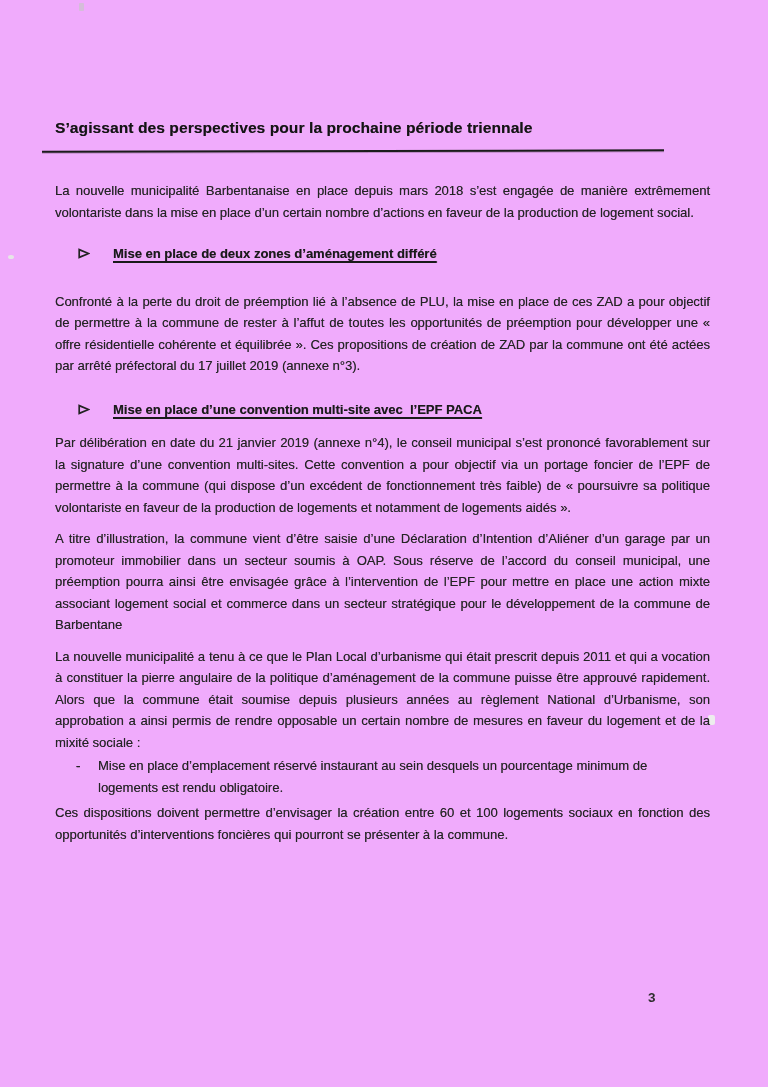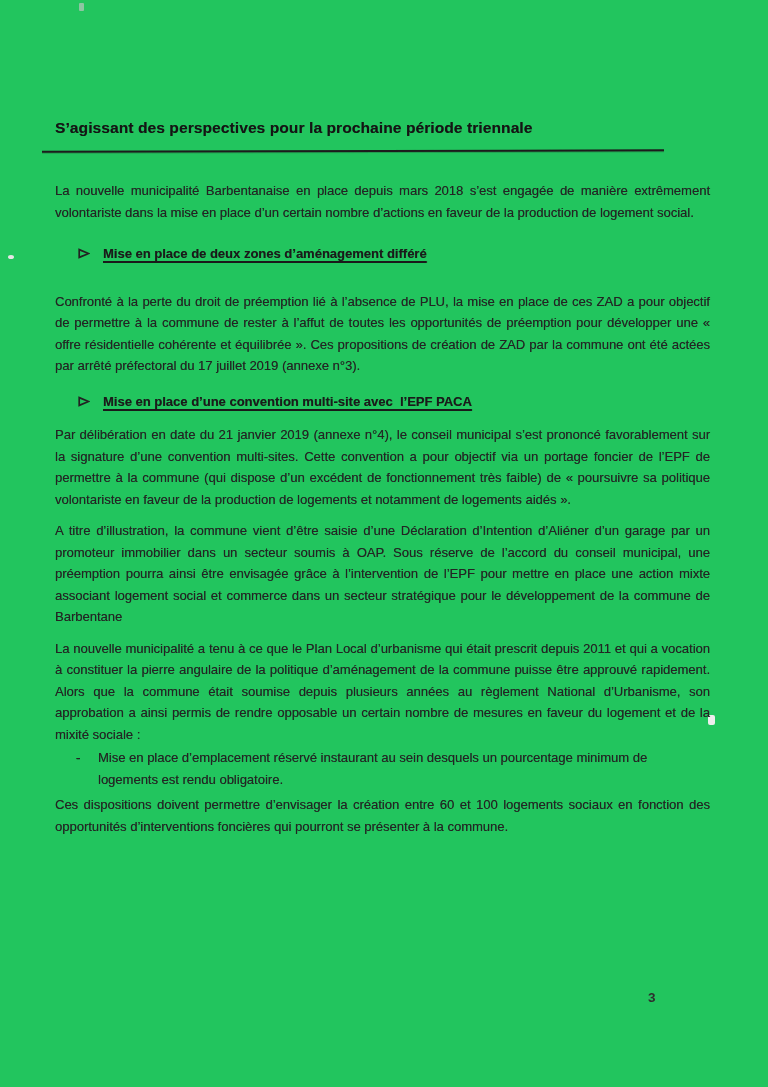--- a/index.html
+++ b/index.html
@@ -4,21 +4,21 @@
 <style>
   * { box-sizing: border-box; margin: 0; padding: 0; }
   html, body { background: #ffffff; }
   body {
     width: 768px; height: 1087px;
     font-family: "Liberation Sans", "DejaVu Sans", sans-serif;
     position: relative; overflow: hidden;
   }
   .sheet {
     position: absolute; inset: 0;
-    background: #22c55e;
+    background: #f0abfc;
     color: #212121;
   }
   .content {
     position: absolute; left: 55px; top: 118px; width: 655px;
     font-size: 13px; line-height: 21.5px;
     color: #242424;
     text-shadow: 0.25px 0 0 rgba(30,30,30,0.55);
   }
   .doc-title {
     font-size: 15.5px; font-weight: bold; color: #141414;
@@ -34,23 +34,23 @@
   .para { text-align: justify; margin-top: 26px; }
   .para.p1 { margin-top: 28px; }
   .para.p2 { }
   .para.p3 { margin-top: 12px; }
   .para.p4 { margin-top: 10px; }
   .para.p5 { margin-top: 10px; }
   .para.p6 { margin-top: 4px; }
   .sec-heading {
     margin: 20px 0 0 23px;
     font-weight: bold; color: #1a1a1a;
-    display: flex; align-items: baseline; gap: 13px;
+    display: flex; align-items: baseline; gap: 23px;
   }
-  .sec-heading.h2 { margin-top: 14px; }
+  .sec-heading.h2 { margin-top: 22px; }
   .sec-heading.h3 { margin-top: 14px; }
   .arrow-bullet { flex: 0 0 auto; position: relative; top: 1px; }
   .sec-heading .htext {
     text-decoration: underline;
     text-decoration-thickness: 1.5px;
     text-underline-offset: 3px;
     white-space: pre-wrap;
   }
   .dash-list { margin-top: 2px; }
   .list-item {

